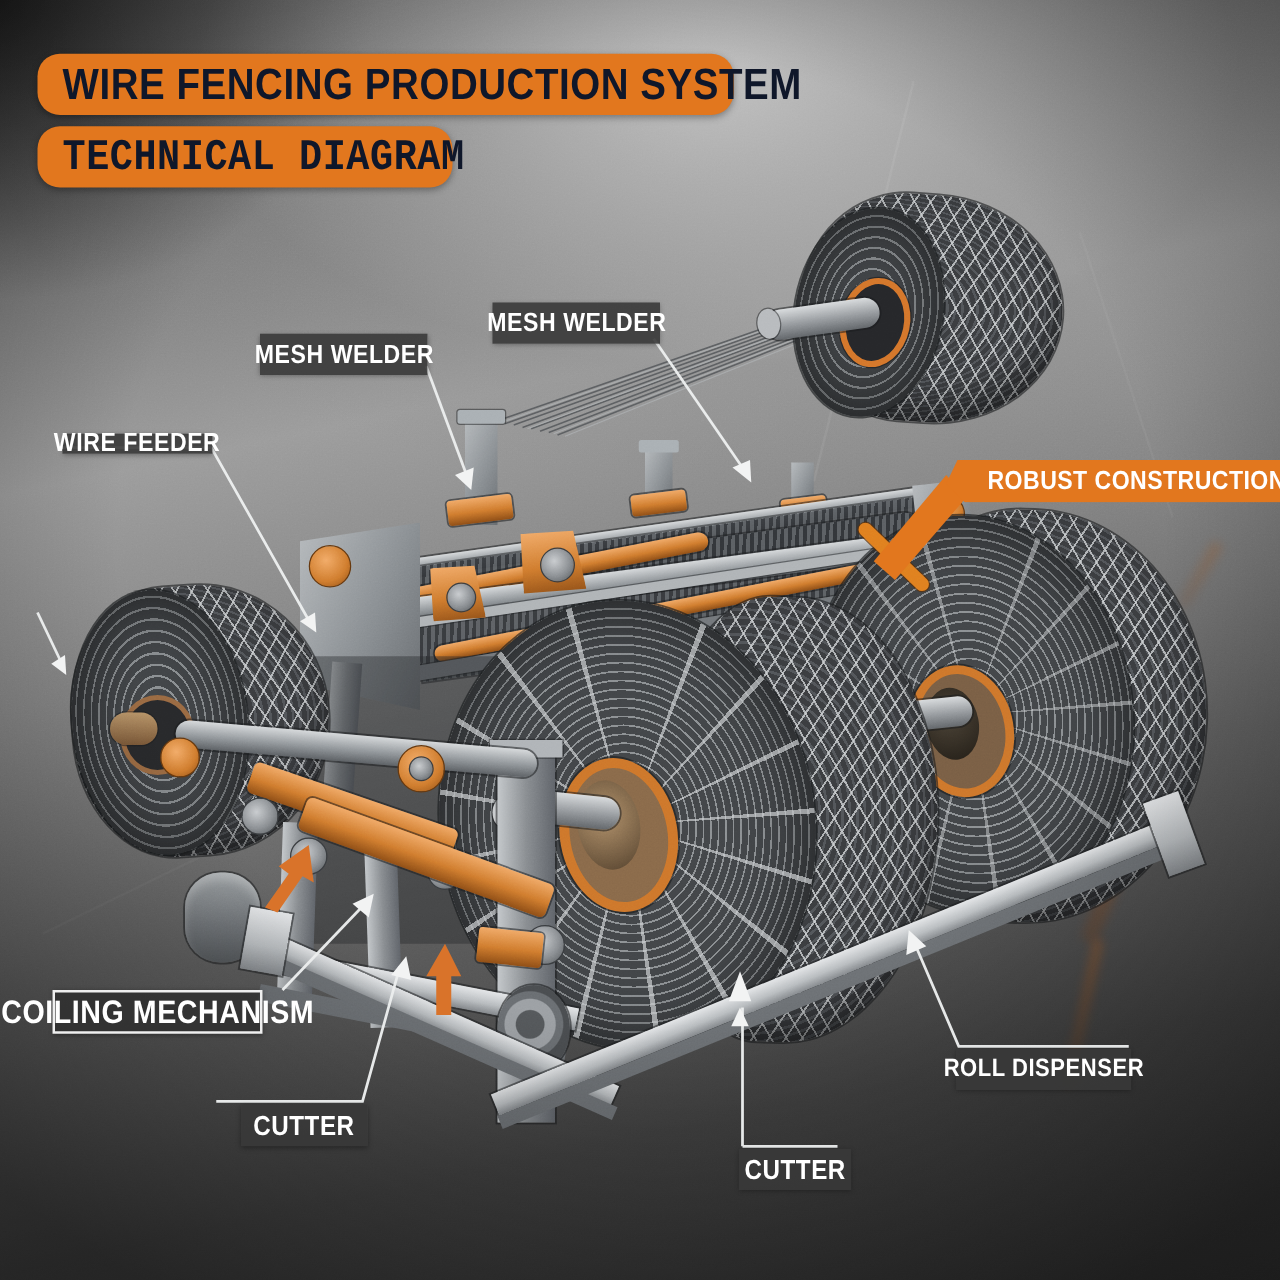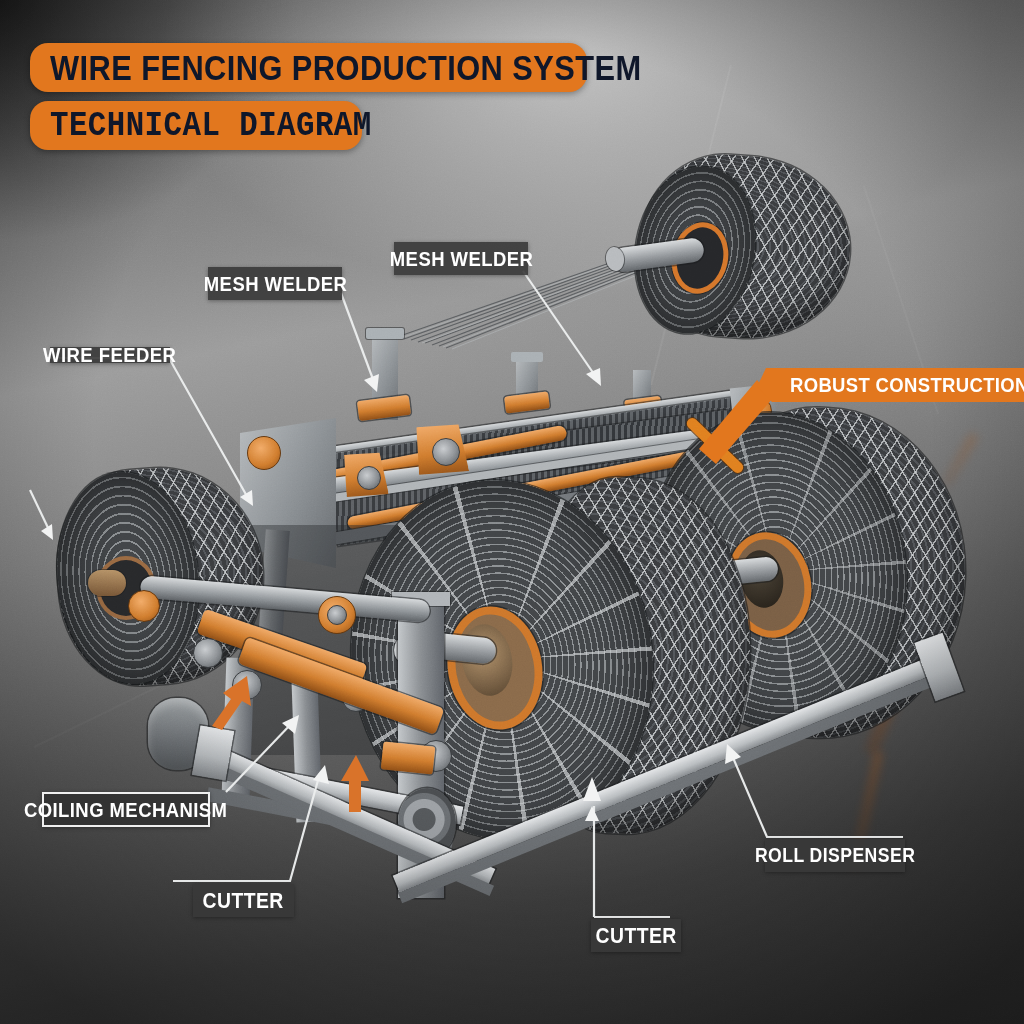--- a/index.html
+++ b/index.html
@@ -198,21 +198,21 @@
     </div>
   <div class="lbl" style="left:208px;top:267px;width:134px;height:33px;font-size:21px;">
     <span>MESH WELDER</span>
     </div>
   <div class="lbl" style="left:394px;top:242px;width:134px;height:33px;font-size:21px;">
     <span>MESH WELDER</span>
     </div>
   <div class="banner" style="left:757px;top:368px;width:267px;height:34px;font-size:21px;padding-left:33px;">
     <span>ROBUST CONSTRUCTION</span>
     </div>
-  <div class="lbl" style="left:42px;top:792px;width:168px;height:35px;font-size:21px;border:2px solid rgba(255,255,255,.92);background:rgba(45,45,45,.78);box-sizing:border-box;align-items:center;">
+  <div class="lbl" style="left:42px;top:792px;width:168px;height:35px;font-size:26px;border:2px solid rgba(255,255,255,.92);background:rgba(45,45,45,.78);box-sizing:border-box;align-items:center;">
     <span>COILING MECHANISM</span>
     </div>
   <div class="lbl" style="left:193px;top:884px;width:101px;height:33px;font-size:22px;">
     <span>CUTTER</span>
     </div>
   <div class="lbl" style="left:591px;top:919px;width:90px;height:33px;font-size:22px;">
     <span>CUTTER</span>
     </div>
   <div class="lbl" style="left:765px;top:839px;width:140px;height:33px;font-size:20px;justify-content:center;">
     <span>ROLL DISPENSER</span>

